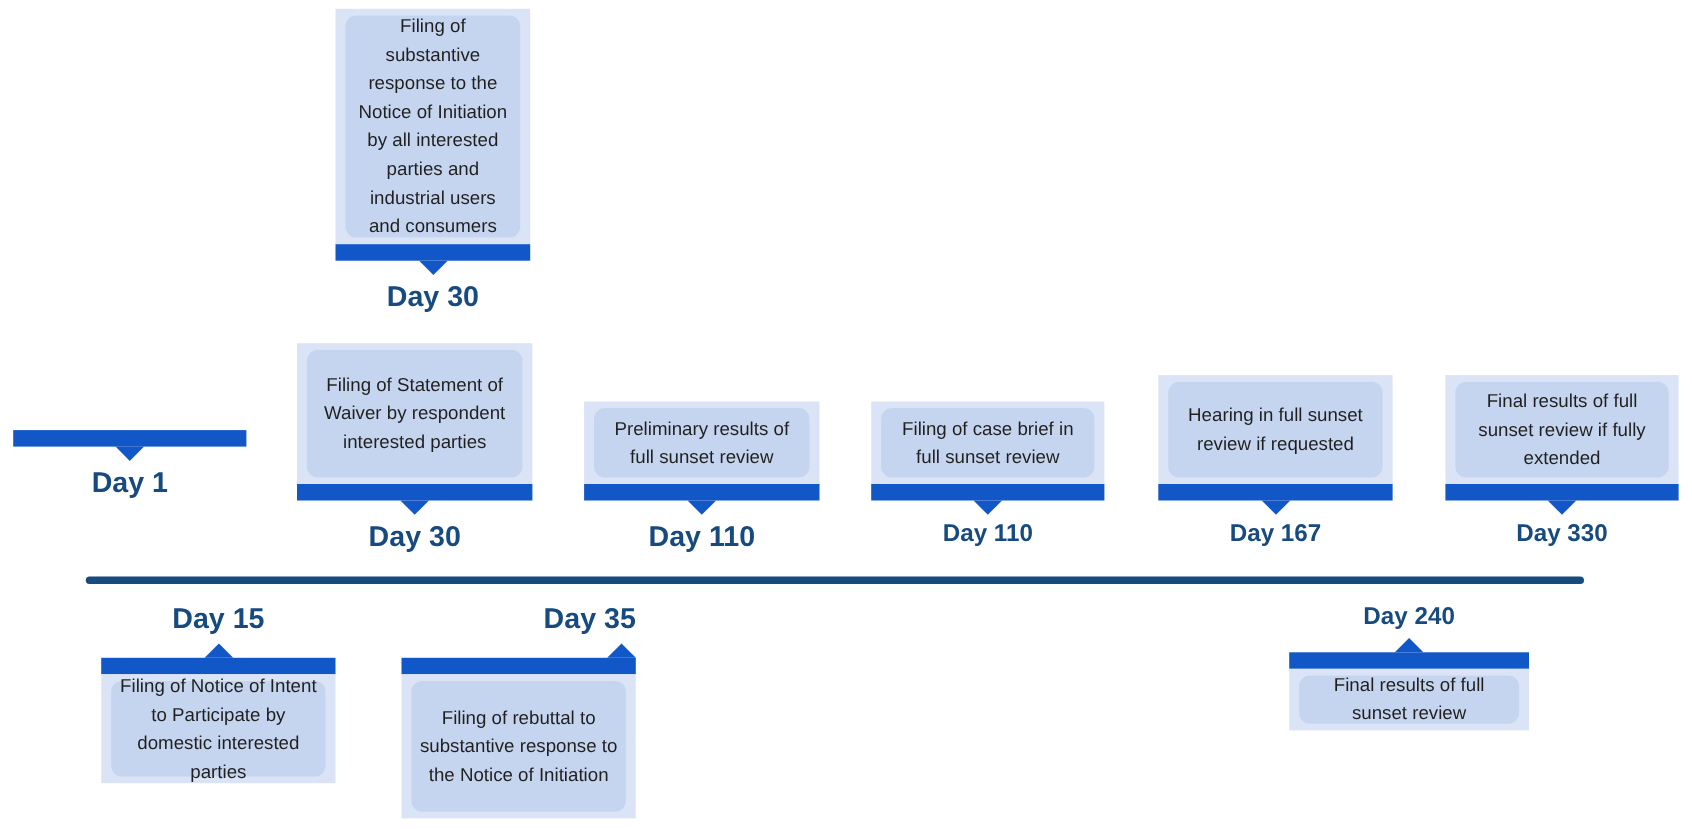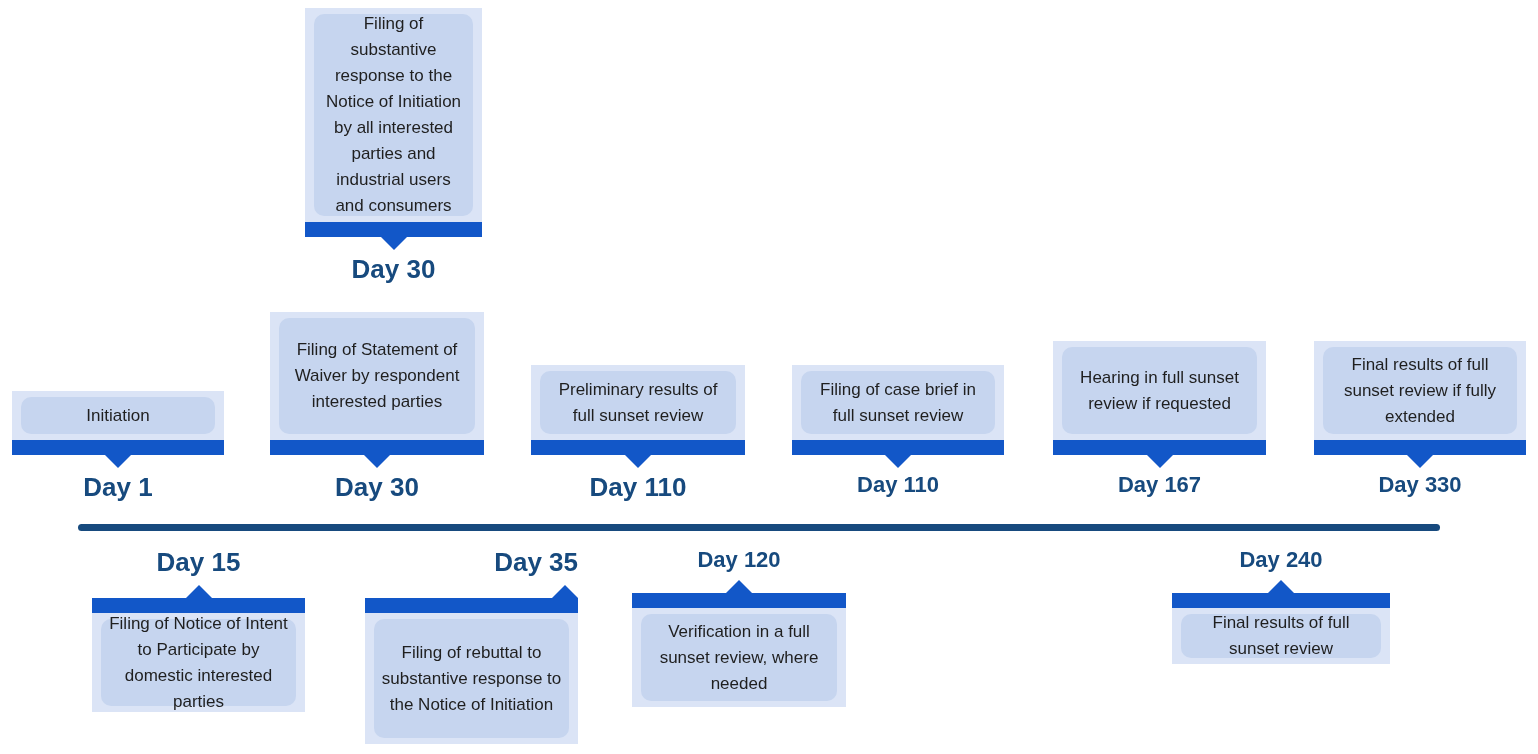--- a/index.html
+++ b/index.html
@@ -60,23 +60,20 @@
   <div class="milestone above" style="left:270px; top:8px; width:212px;padding-left:35px;">
     <div class="box" style="height:214px;">
       <div class="box-inner">Filing of substantive response to the Notice of Initiation by all interested parties and industrial users and consumers</div>
     </div>
     <div class="bar"></div>
     <div class="arrow-down"></div>
     <div class="day lg">Day 30</div>
   </div>
 
   <div class="milestone above" style="left:12px; top:391px; width:212px;">
-    <div class="box" style="height:49px;">
-      <div class="box-inner">Initiation</div>
-    </div>
     <div class="bar"></div>
     <div class="arrow-down"></div>
     <div class="day lg">Day 1</div>
   </div>
 
   <div class="milestone above" style="left:270px; top:312px; width:214px;">
     <div class="box" style="height:128px;">
       <div class="box-inner">Filing of Statement of Waiver by respondent interested parties</div>
     </div>
     <div class="bar"></div>
@@ -131,28 +128,20 @@
 
   <div class="milestone below" style="left:365px; top:547px; width:213px;align-items:flex-end;">
     <div class="day lg">Day 35</div>
     <div class="arrow-up"></div>
     <div class="bar"></div>
     <div class="box" style="height:131px;">
       <div class="box-inner">Filing of rebuttal to substantive response to the Notice of Initiation</div>
     </div>
   </div>
 
-  <div class="milestone below" style="left:632px; top:547px; width:214px;">
-    <div class="day sm">Day 120</div>
-    <div class="arrow-up"></div>
-    <div class="bar"></div>
-    <div class="box" style="height:99px;">
-      <div class="box-inner">Verification in a full sunset review, where needed</div>
-    </div>
-  </div>
 
 
   <div class="milestone below" style="left:1172px; top:547px; width:218px;">
     <div class="day sm">Day 240</div>
     <div class="arrow-up"></div>
     <div class="bar"></div>
     <div class="box" style="height:56px;">
       <div class="box-inner">Final results of full sunset review</div>
     </div>
   </div>

